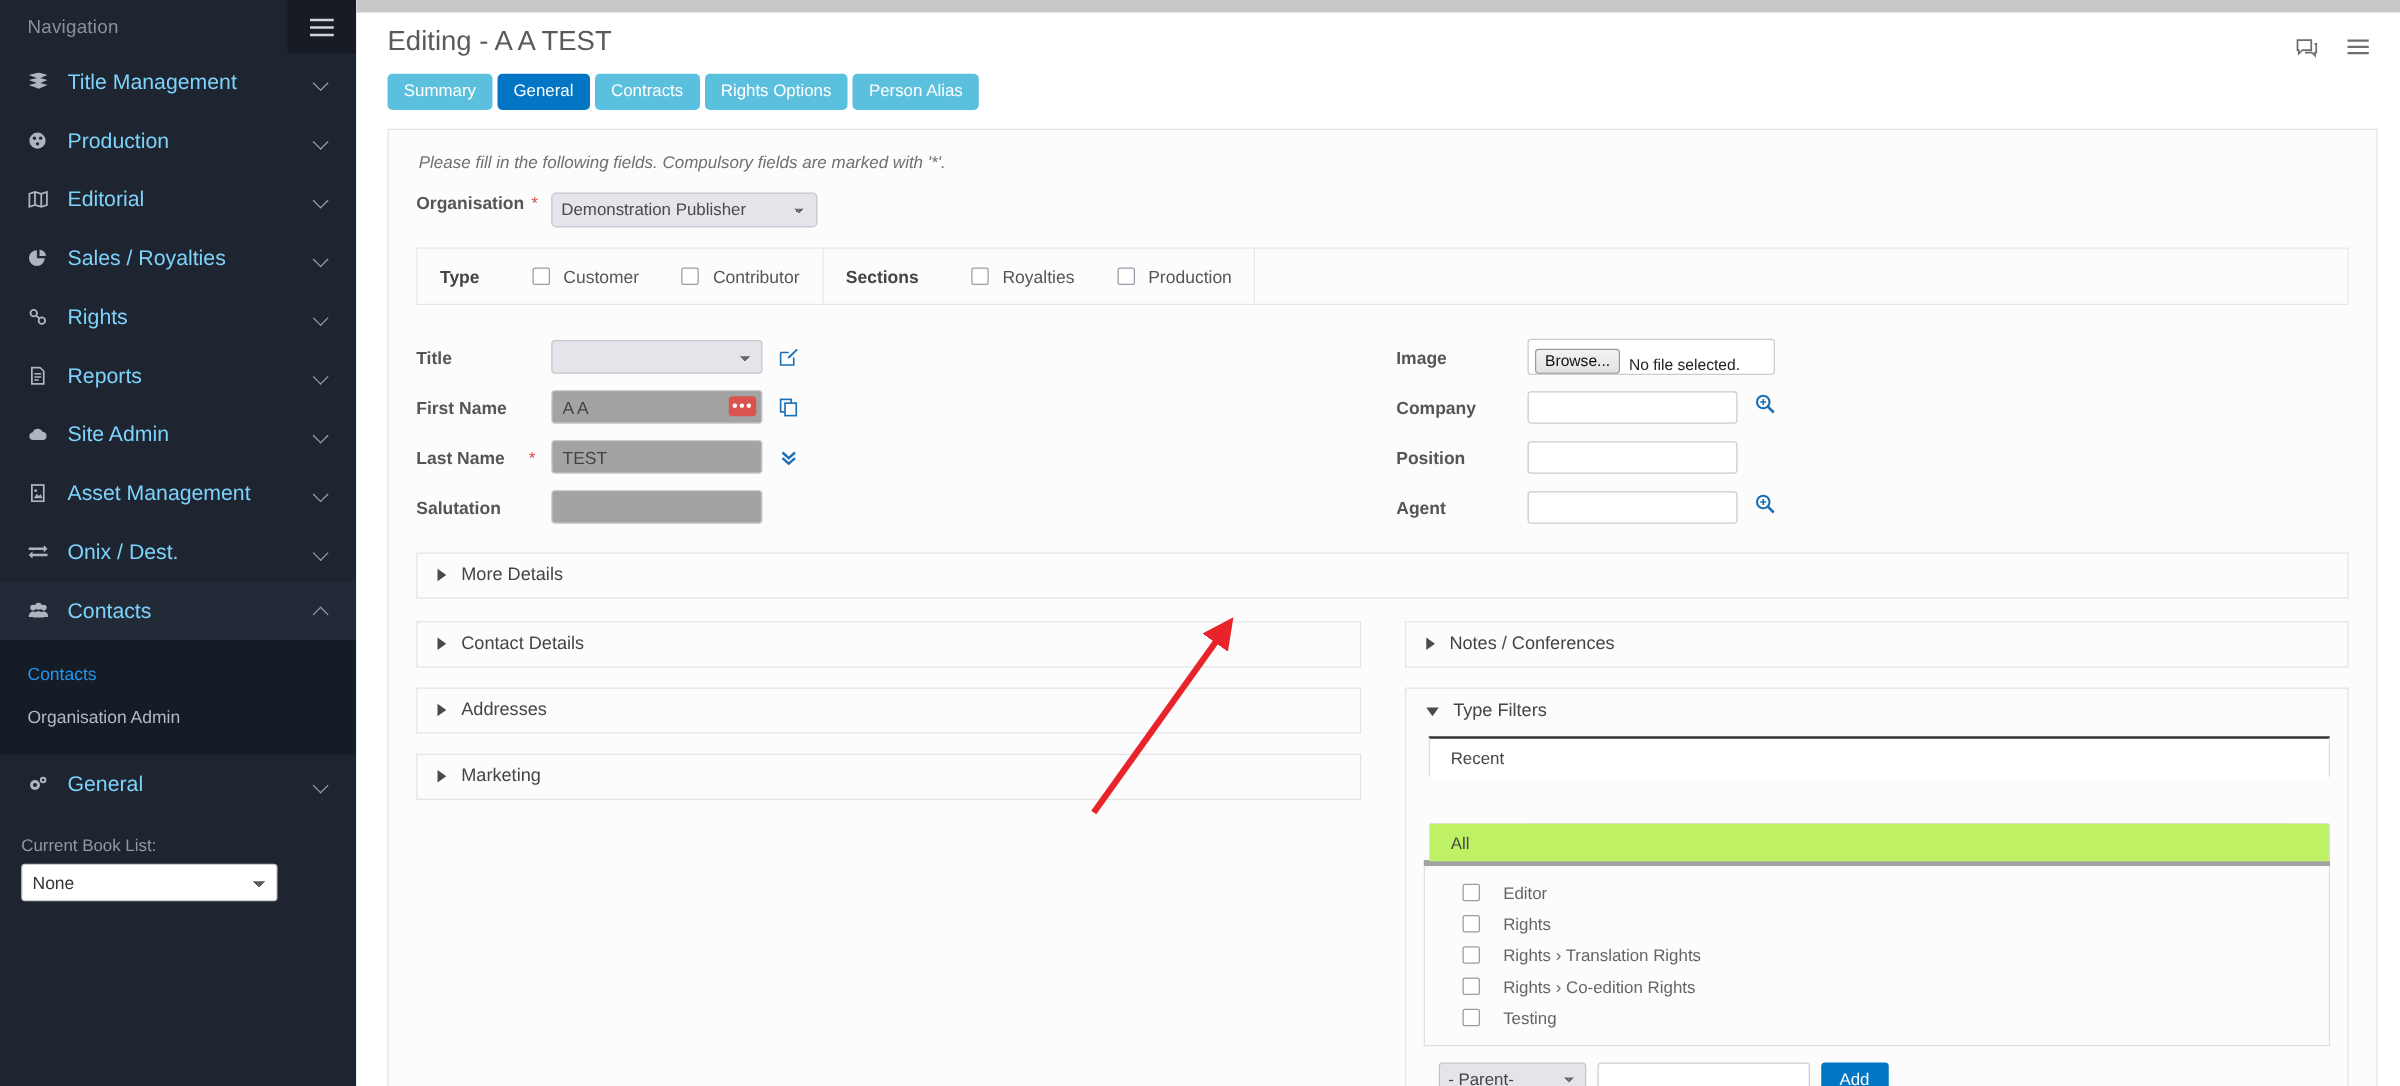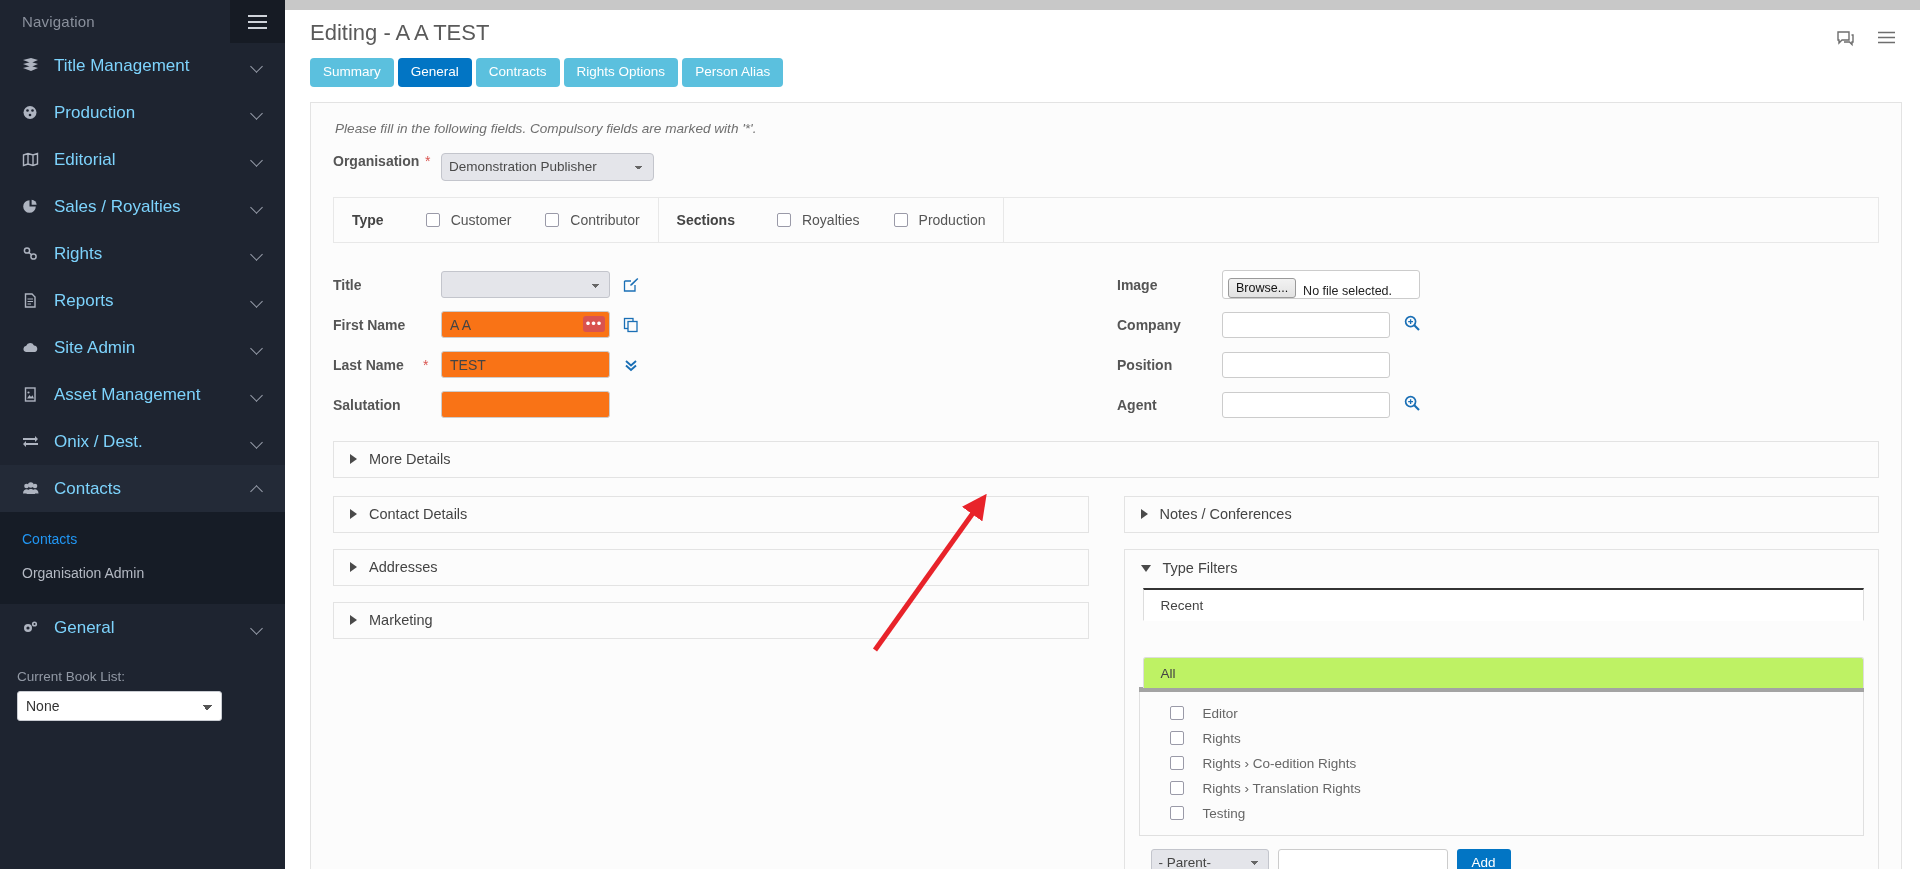--- a/index.html
+++ b/index.html
@@ -190,21 +190,21 @@
   .form-cols { display: flex; }
   .col-left { width: 545px; }
   .col-right { flex: 1; padding-left: 9px; }
 
   .frow { display: flex; align-items: center; height: 40px; }
   .fl { width: 90px; font-size: 14px; color: #555; font-weight: bold; }
   .fstar { width: 18px; color: #d9534f; font-size: 14px; }
   .finput {
     width: 169px; height: 27px;
     border: 1px solid #ccc; border-radius: 3px;
-    background: #f97316; font-family: "Liberation Sans", sans-serif;
+    background: #a3a3a3; font-family: "Liberation Sans", sans-serif;
     font-size: 14px; color: #444; padding: 0 8px;
   }
   .fselect {
     width: 169px; height: 27px;
     border: 1px solid #c3c5cc; border-radius: 3px;
     background: #e4e5ea;
     appearance: none; -webkit-appearance: none;
     background-image:
       linear-gradient(45deg, transparent 50%, #666 50%),
       linear-gradient(135deg, #666 50%, transparent 50%);
@@ -679,25 +679,25 @@
               <div class="tf-item">
                 <span class="cbx"></span>
                 <span>Editor</span>
               </div>
               <div class="tf-item">
                 <span class="cbx"></span>
                 <span>Rights</span>
               </div>
               <div class="tf-item">
                 <span class="cbx"></span>
-                <span>Rights › Co-edition Rights</span>
+                <span>Rights › Translation Rights</span>
               </div>
               <div class="tf-item">
                 <span class="cbx"></span>
-                <span>Rights › Translation Rights</span>
+                <span>Rights › Co-edition Rights</span>
               </div>
               <div class="tf-item">
                 <span class="cbx"></span>
                 <span>Testing</span>
               </div>
             </div>
             <div class="tf-foot">
               <select class="parent-select">
                 <option>- Parent-</option>
               </select>

